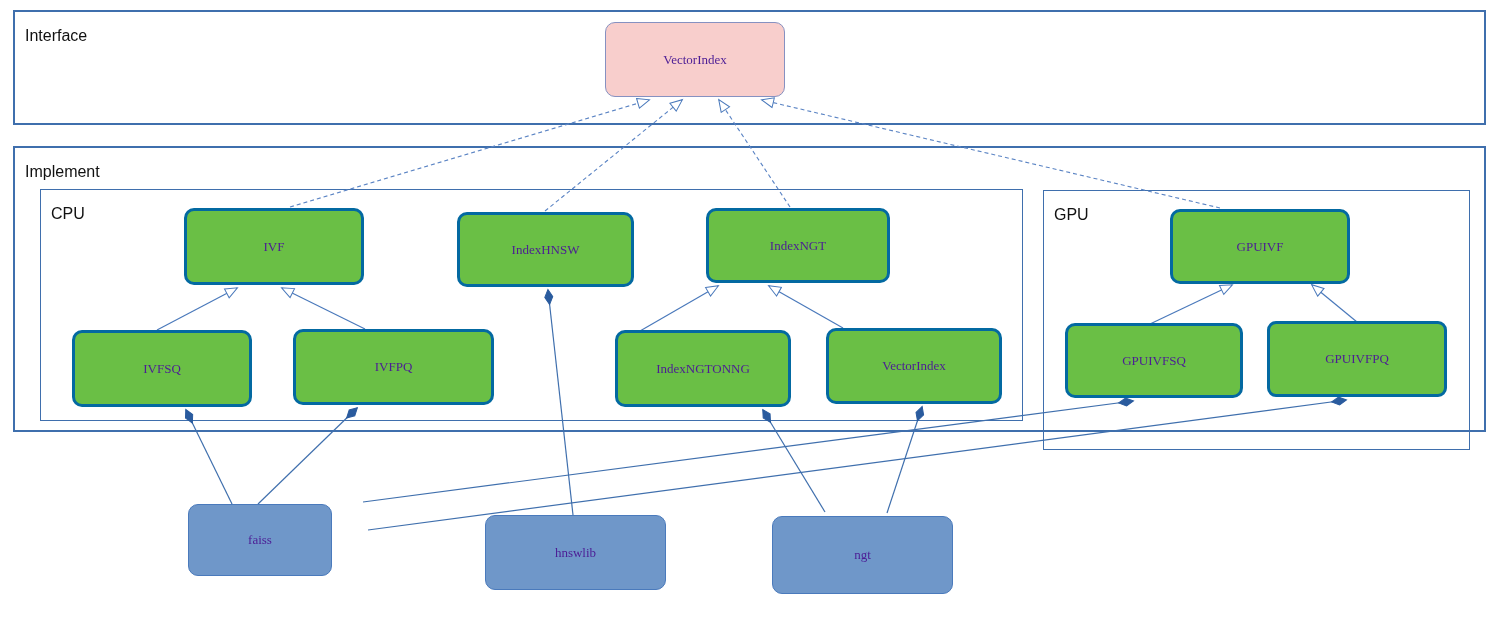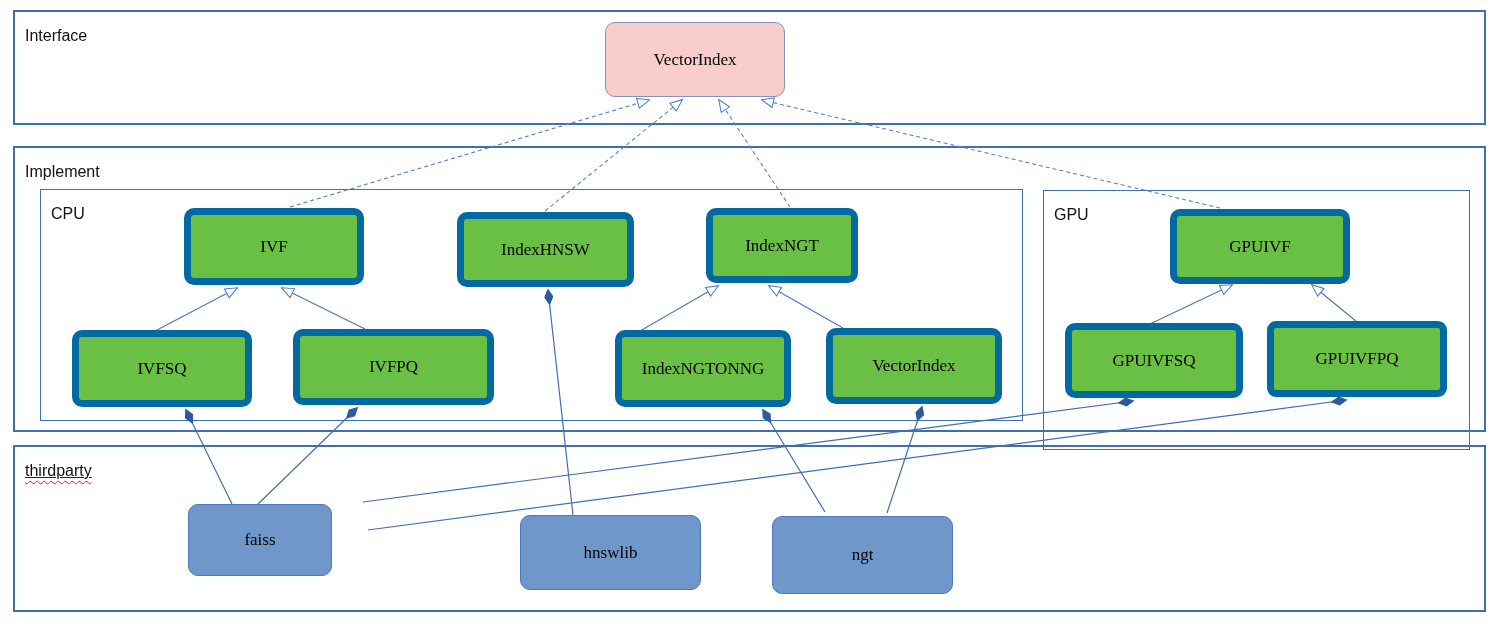--- a/index.html
+++ b/index.html
@@ -7,22 +7,22 @@
           font-family:"Liberation Sans",sans-serif;}
   .container{position:absolute;border:2px solid #3f6fad;background:transparent;box-sizing:border-box;}
   .container.inner{border-width:1.5px;}
   .container-label{position:absolute;left:10px;top:6px;font-size:16px;color:#111;
                    font-family:Liberation Sans, sans-serif;margin-top:9px;}
   .u-solid{text-decoration:underline;text-decoration-color:#222;}
   .u-wavy{text-decoration:underline wavy #cf2e20;text-decoration-thickness:1px;text-underline-offset:4px;}
   .edges{position:absolute;left:0;top:0;pointer-events:none;}
   .node{position:absolute;border-radius:10px;box-sizing:border-box;display:flex;
         align-items:center;justify-content:center;font-family:"Liberation Serif","DejaVu Serif",serif;
-        font-size:17px;color:#000000;text-align:center;}
-  .node.green{background:#6abf45;border:7px solid #0369a1;}
+        font-size:13px;color:#4c1d95;text-align:center;}
+  .node.green{background:#6abf45;border:3px solid #0369a1;}
   .node.pink{background:#f8cecc;border:1.5px solid #8691c1;}
   .node.blue{background:#6f97c9;border:1px solid #4a7abc;}
   .realize{stroke:#5b84c4;stroke-width:1.1;fill:none;stroke-dasharray:4 3;marker-end:url(#tri);}
   .inherit{stroke:#4a79bb;stroke-width:1.2;fill:none;marker-end:url(#tri);}
   .comp{stroke:#3f6fad;stroke-width:1.2;fill:none;marker-end:url(#dia);}
 </style>
 </head>
 <body>
 
 <div class="canvas">
@@ -36,23 +36,20 @@
   </div>
 
   <div class="container inner" style="left:40px;top:189px;width:983px;height:232px;">
     <span class="container-label">CPU</span>
   </div>
 
   <div class="container inner" style="left:1043px;top:190px;width:427px;height:260px;">
     <span class="container-label">GPU</span>
   </div>
 
-  <div class="container" style="left:13px;top:445px;width:1473px;height:167px;">
-    <span class="container-label u-solid"><span class="u-wavy">thirdparty</span></span>
-  </div>
 
   <svg class="edges" width="1503" height="628" viewBox="0 0 1503 628">
     <defs>
       <marker id="tri" markerUnits="userSpaceOnUse" markerWidth="15" markerHeight="13" refX="12.5" refY="6" orient="auto">
         <path d="M1,1 L13,6 L1,11 Z" fill="#ffffff" stroke="#4a79bb" stroke-width="1"></path>
       </marker>
       <marker id="dia" markerUnits="userSpaceOnUse" markerWidth="19" markerHeight="12" refX="16" refY="5.5" orient="auto">
         <path d="M1.5,5.5 L9,1.5 L16.5,5.5 L9,9.5 Z" fill="#2a5b9e" stroke="#2a5b9e"></path>
       </marker>
     </defs>
@@ -75,27 +72,27 @@
     <line class="comp" x1="368" y1="530" x2="1346" y2="400"></line>
     <line class="comp" x1="573" y1="515" x2="548" y2="290"></line>
     <line class="comp" x1="825" y1="512" x2="763" y2="410"></line>
     <line class="comp" x1="887" y1="513" x2="922" y2="407"></line>
   </svg>
 
   <div class="node pink" style="left:605px;top:22px;width:180px;height:75px;">VectorIndex</div>
 
   <div class="node green" style="left:184px;top:208px;width:180px;height:77px;">IVF</div>
   <div class="node green" style="left:457px;top:212px;width:177px;height:75px;">IndexHNSW</div>
-  <div class="node green" style="left:706px;top:208px;width:152px;height:75px;">IndexNGT</div>
+  <div class="node green" style="left:706px;top:208px;width:184px;height:75px;">IndexNGT</div>
   <div class="node green" style="left:72px;top:330px;width:180px;height:77px;">IVFSQ</div>
   <div class="node green" style="left:293px;top:329px;width:201px;height:76px;">IVFPQ</div>
   <div class="node green" style="left:615px;top:330px;width:176px;height:77px;">IndexNGTONNG</div>
   <div class="node green" style="left:826px;top:328px;width:176px;height:76px;">VectorIndex</div>
 
   <div class="node green" style="left:1170px;top:209px;width:180px;height:75px;">GPUIVF</div>
   <div class="node green" style="left:1065px;top:323px;width:178px;height:75px;">GPUIVFSQ</div>
   <div class="node green" style="left:1267px;top:321px;width:180px;height:76px;border-radius:9px;">GPUIVFPQ</div>
 
   <div class="node blue" style="left:188px;top:504px;width:144px;height:72px;">faiss</div>
-  <div class="node blue" style="left:485px;top:515px;width:181px;height:75px;margin-left:35px;">hnswlib</div>
+  <div class="node blue" style="left:485px;top:515px;width:181px;height:75px;">hnswlib</div>
   <div class="node blue" style="left:772px;top:516px;width:181px;height:78px;">ngt</div>
 
 </div>
 
 </body></html>

